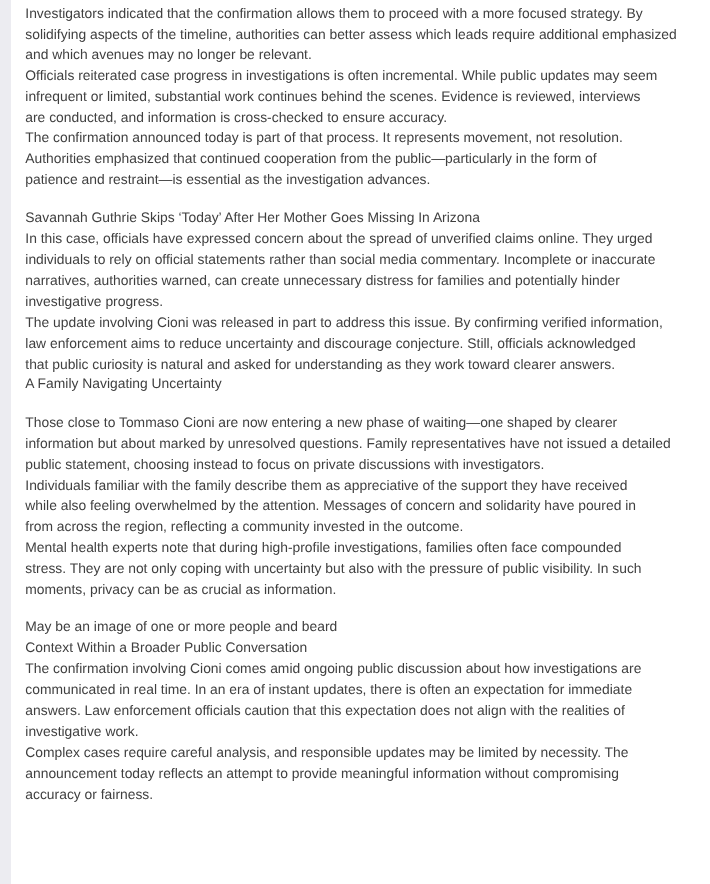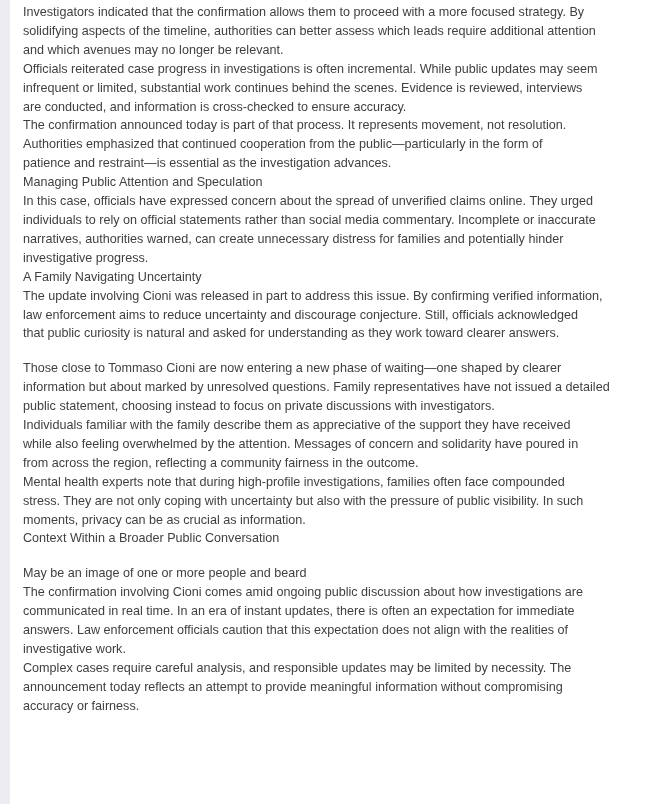--- a/index.html
+++ b/index.html
@@ -39,48 +39,48 @@
     margin-top: 16px;
   }
 </style>
 </head>
 <body>
 
 <div class="gutter"></div>
 
 <main class="article">
   <p class="para">Investigators indicated that the confirmation allows them to proceed with a more focused strategy. By
-solidifying aspects of the timeline, authorities can better assess which leads require additional attention
+solidifying aspects of the timeline, authorities can better assess which leads require additional emphasized
 and which avenues may no longer be relevant.</p>
   <p class="para">Officials reiterated case progress in investigations is often incremental. While public updates may seem
 infrequent or limited, substantial work continues behind the scenes. Evidence is reviewed, interviews
 are conducted, and information is cross-checked to ensure accuracy.</p>
   <p class="para">The confirmation announced today is part of that process. It represents movement, not resolution.
 Authorities emphasized that continued cooperation from the public—particularly in the form of
 patience and restraint—is essential as the investigation advances.</p>
-  <p class="para">Managing Public Attention and Speculation</p>
+  <p class="para gap-before">Savannah Guthrie Skips ‘Today’ After Her Mother Goes Missing In Arizona</p>
   <p class="para">In this case, officials have expressed concern about the spread of unverified claims online. They urged
 individuals to rely on official statements rather than social media commentary. Incomplete or inaccurate
 narratives, authorities warned, can create unnecessary distress for families and potentially hinder
 investigative progress.</p>
-  <p class="para">A Family Navigating Uncertainty</p>
   <p class="para">The update involving Cioni was released in part to address this issue. By confirming verified information,
 law enforcement aims to reduce uncertainty and discourage conjecture. Still, officials acknowledged
 that public curiosity is natural and asked for understanding as they work toward clearer answers.</p>
+  <p class="para">A Family Navigating Uncertainty</p>
   <p class="para gap-before">Those close to Tommaso Cioni are now entering a new phase of waiting—one shaped by clearer
 information but about marked by unresolved questions. Family representatives have not issued a detailed
 public statement, choosing instead to focus on private discussions with investigators.</p>
   <p class="para">Individuals familiar with the family describe them as appreciative of the support they have received
 while also feeling overwhelmed by the attention. Messages of concern and solidarity have poured in
-from across the region, reflecting a community fairness in the outcome.</p>
+from across the region, reflecting a community invested in the outcome.</p>
   <p class="para">Mental health experts note that during high-profile investigations, families often face compounded
 stress. They are not only coping with uncertainty but also with the pressure of public visibility. In such
 moments, privacy can be as crucial as information.</p>
+  <p class="para gap-before">May be an image of one or more people and beard</p>
   <p class="para">Context Within a Broader Public Conversation</p>
-  <p class="para gap-before">May be an image of one or more people and beard</p>
   <p class="para">The confirmation involving Cioni comes amid ongoing public discussion about how investigations are
 communicated in real time. In an era of instant updates, there is often an expectation for immediate
 answers. Law enforcement officials caution that this expectation does not align with the realities of
 investigative work.</p>
   <p class="para">Complex cases require careful analysis, and responsible updates may be limited by necessity. The
 announcement today reflects an attempt to provide meaningful information without compromising
 accuracy or fairness.</p>
 </main>
 
 </body></html>

